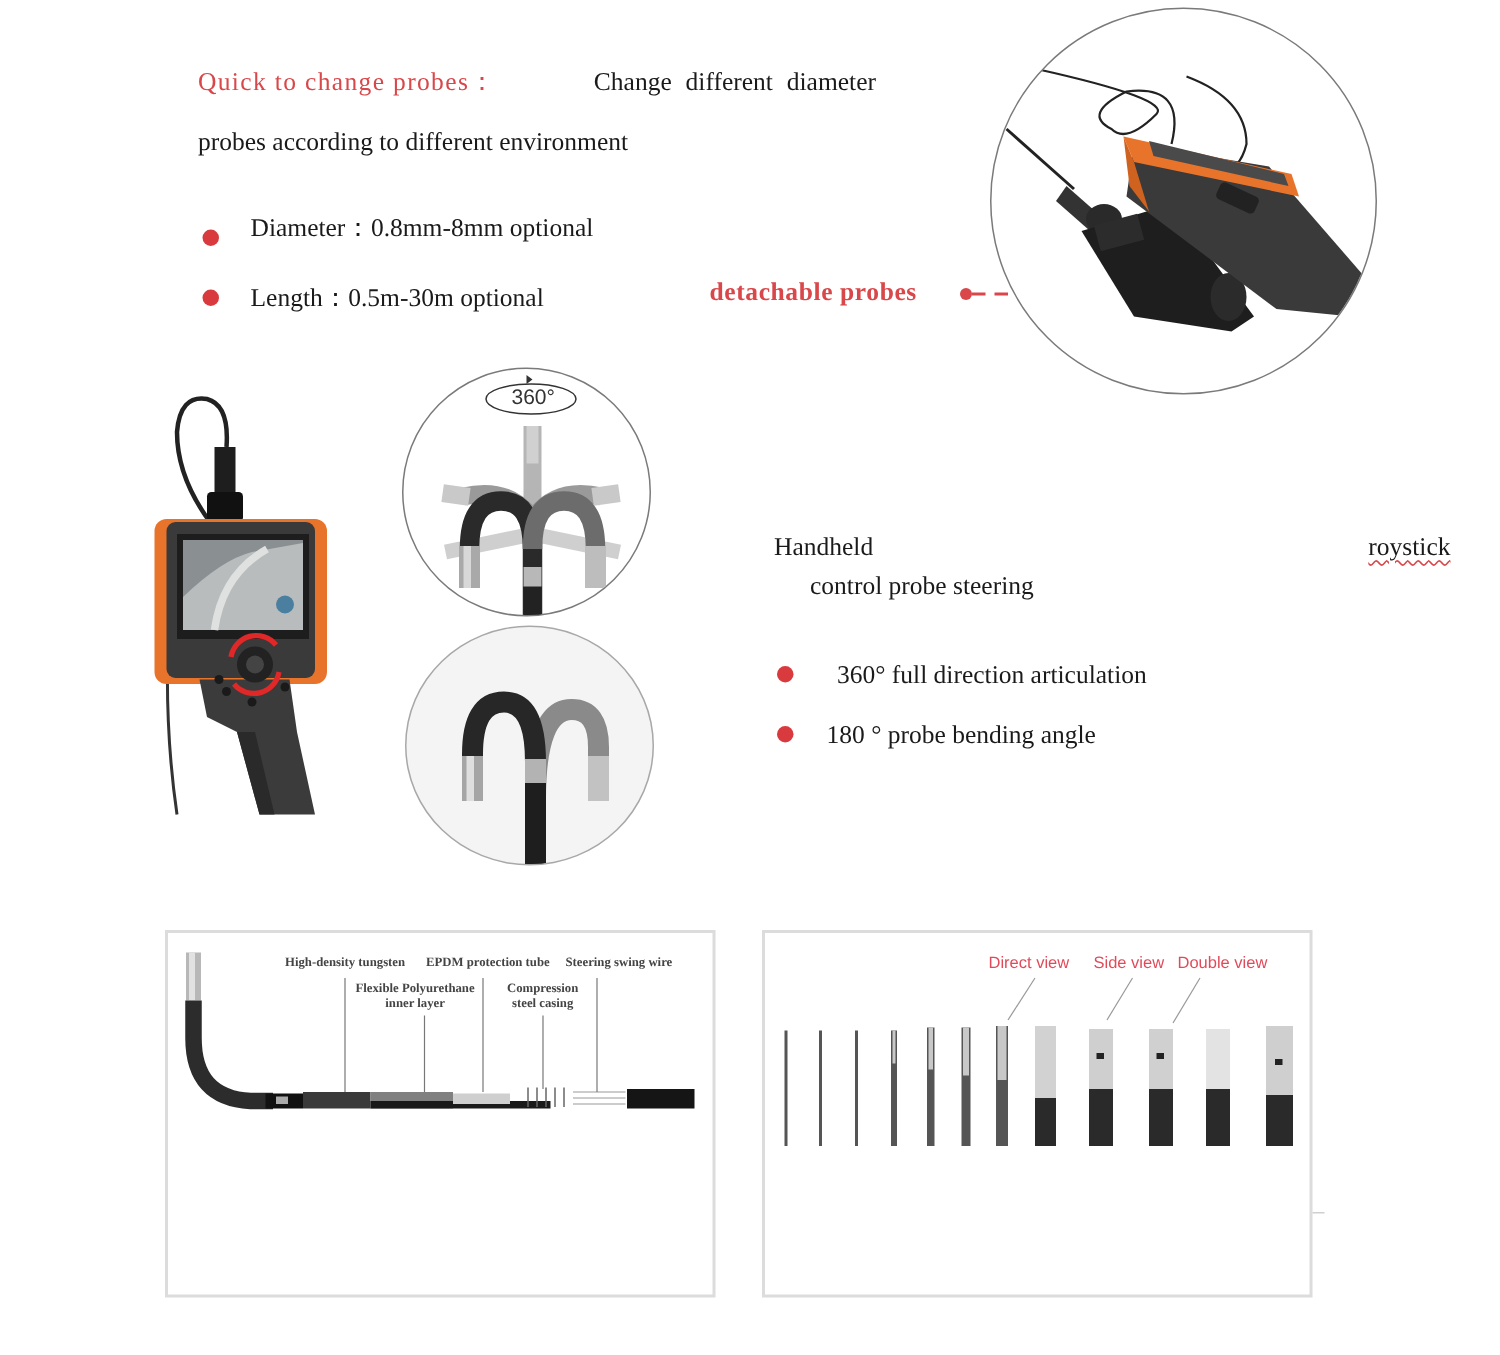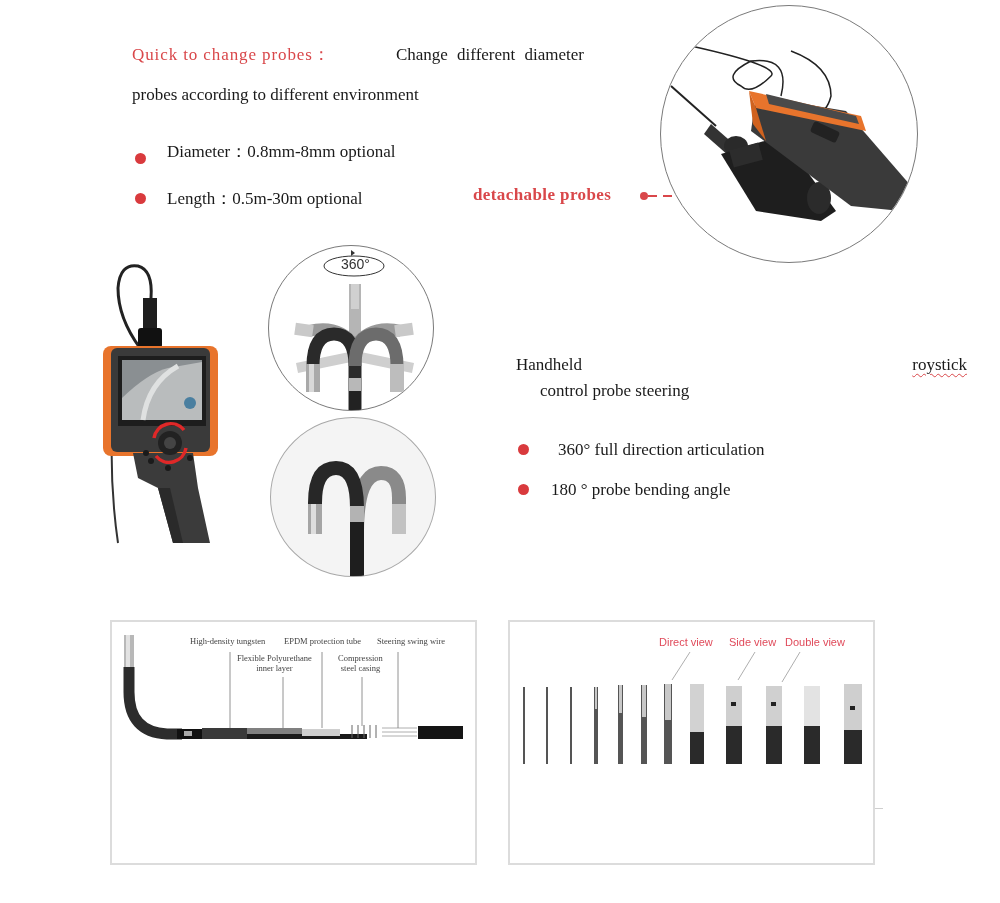--- a/index.html
+++ b/index.html
@@ -7,21 +7,21 @@
   body { position: relative; font-family: "Liberation Serif", "DejaVu Serif", serif; color: #1a1a1a; }
   .abs { position: absolute; }
   .txt { font-size: 17px; line-height: 20px; white-space: nowrap; }
   .red { color: #d9474a; }
   .bullet { width: 11px; height: 11px; border-radius: 50%; background: #d93a3d; }
   .spell { text-decoration: underline wavy #d9474a; text-decoration-thickness: 1px; text-underline-offset: 3px; }
   .justify-line { display: flex; justify-content: space-between; }
   .circle { border: 1.5px solid #7a7a7a; border-radius: 50%; background: #ffffff; overflow: hidden; }
   .panel { border: 2px solid #dcdcdc; background: #ffffff; }
   .panel-head { background: #d1d0d0; display: flex; flex-direction: column; align-items: center; justify-content: center; font-size: 16px; line-height: 26px; color: #1a1a1a; }
-  .tiny { font-family: "Liberation Serif", serif; font-weight: normal; font-size: 8.5px; color: #444; line-height: 10px; text-align: center; white-space: nowrap; }
+  .tiny { font-family: "Liberation Serif", serif; font-weight: bold; font-size: 8.5px; color: #444; line-height: 10px; text-align: center; white-space: nowrap; }
   .view-lbl { font-family: "Liberation Sans", "DejaVu Sans", sans-serif; font-size: 11px; color: #e04a5a; white-space: nowrap; }
 </style>
 </head>
 <body>
 
 <div class="abs txt justify-line" style="left:132px; top:45px; width:452px;">
   <span style="display:flex; gap:6px;">
     <span class="red" style="letter-spacing:0.9px;">Quick to change probes：</span>
   </span>
   <span style="word-spacing:5px;">Change different diameter</span>

